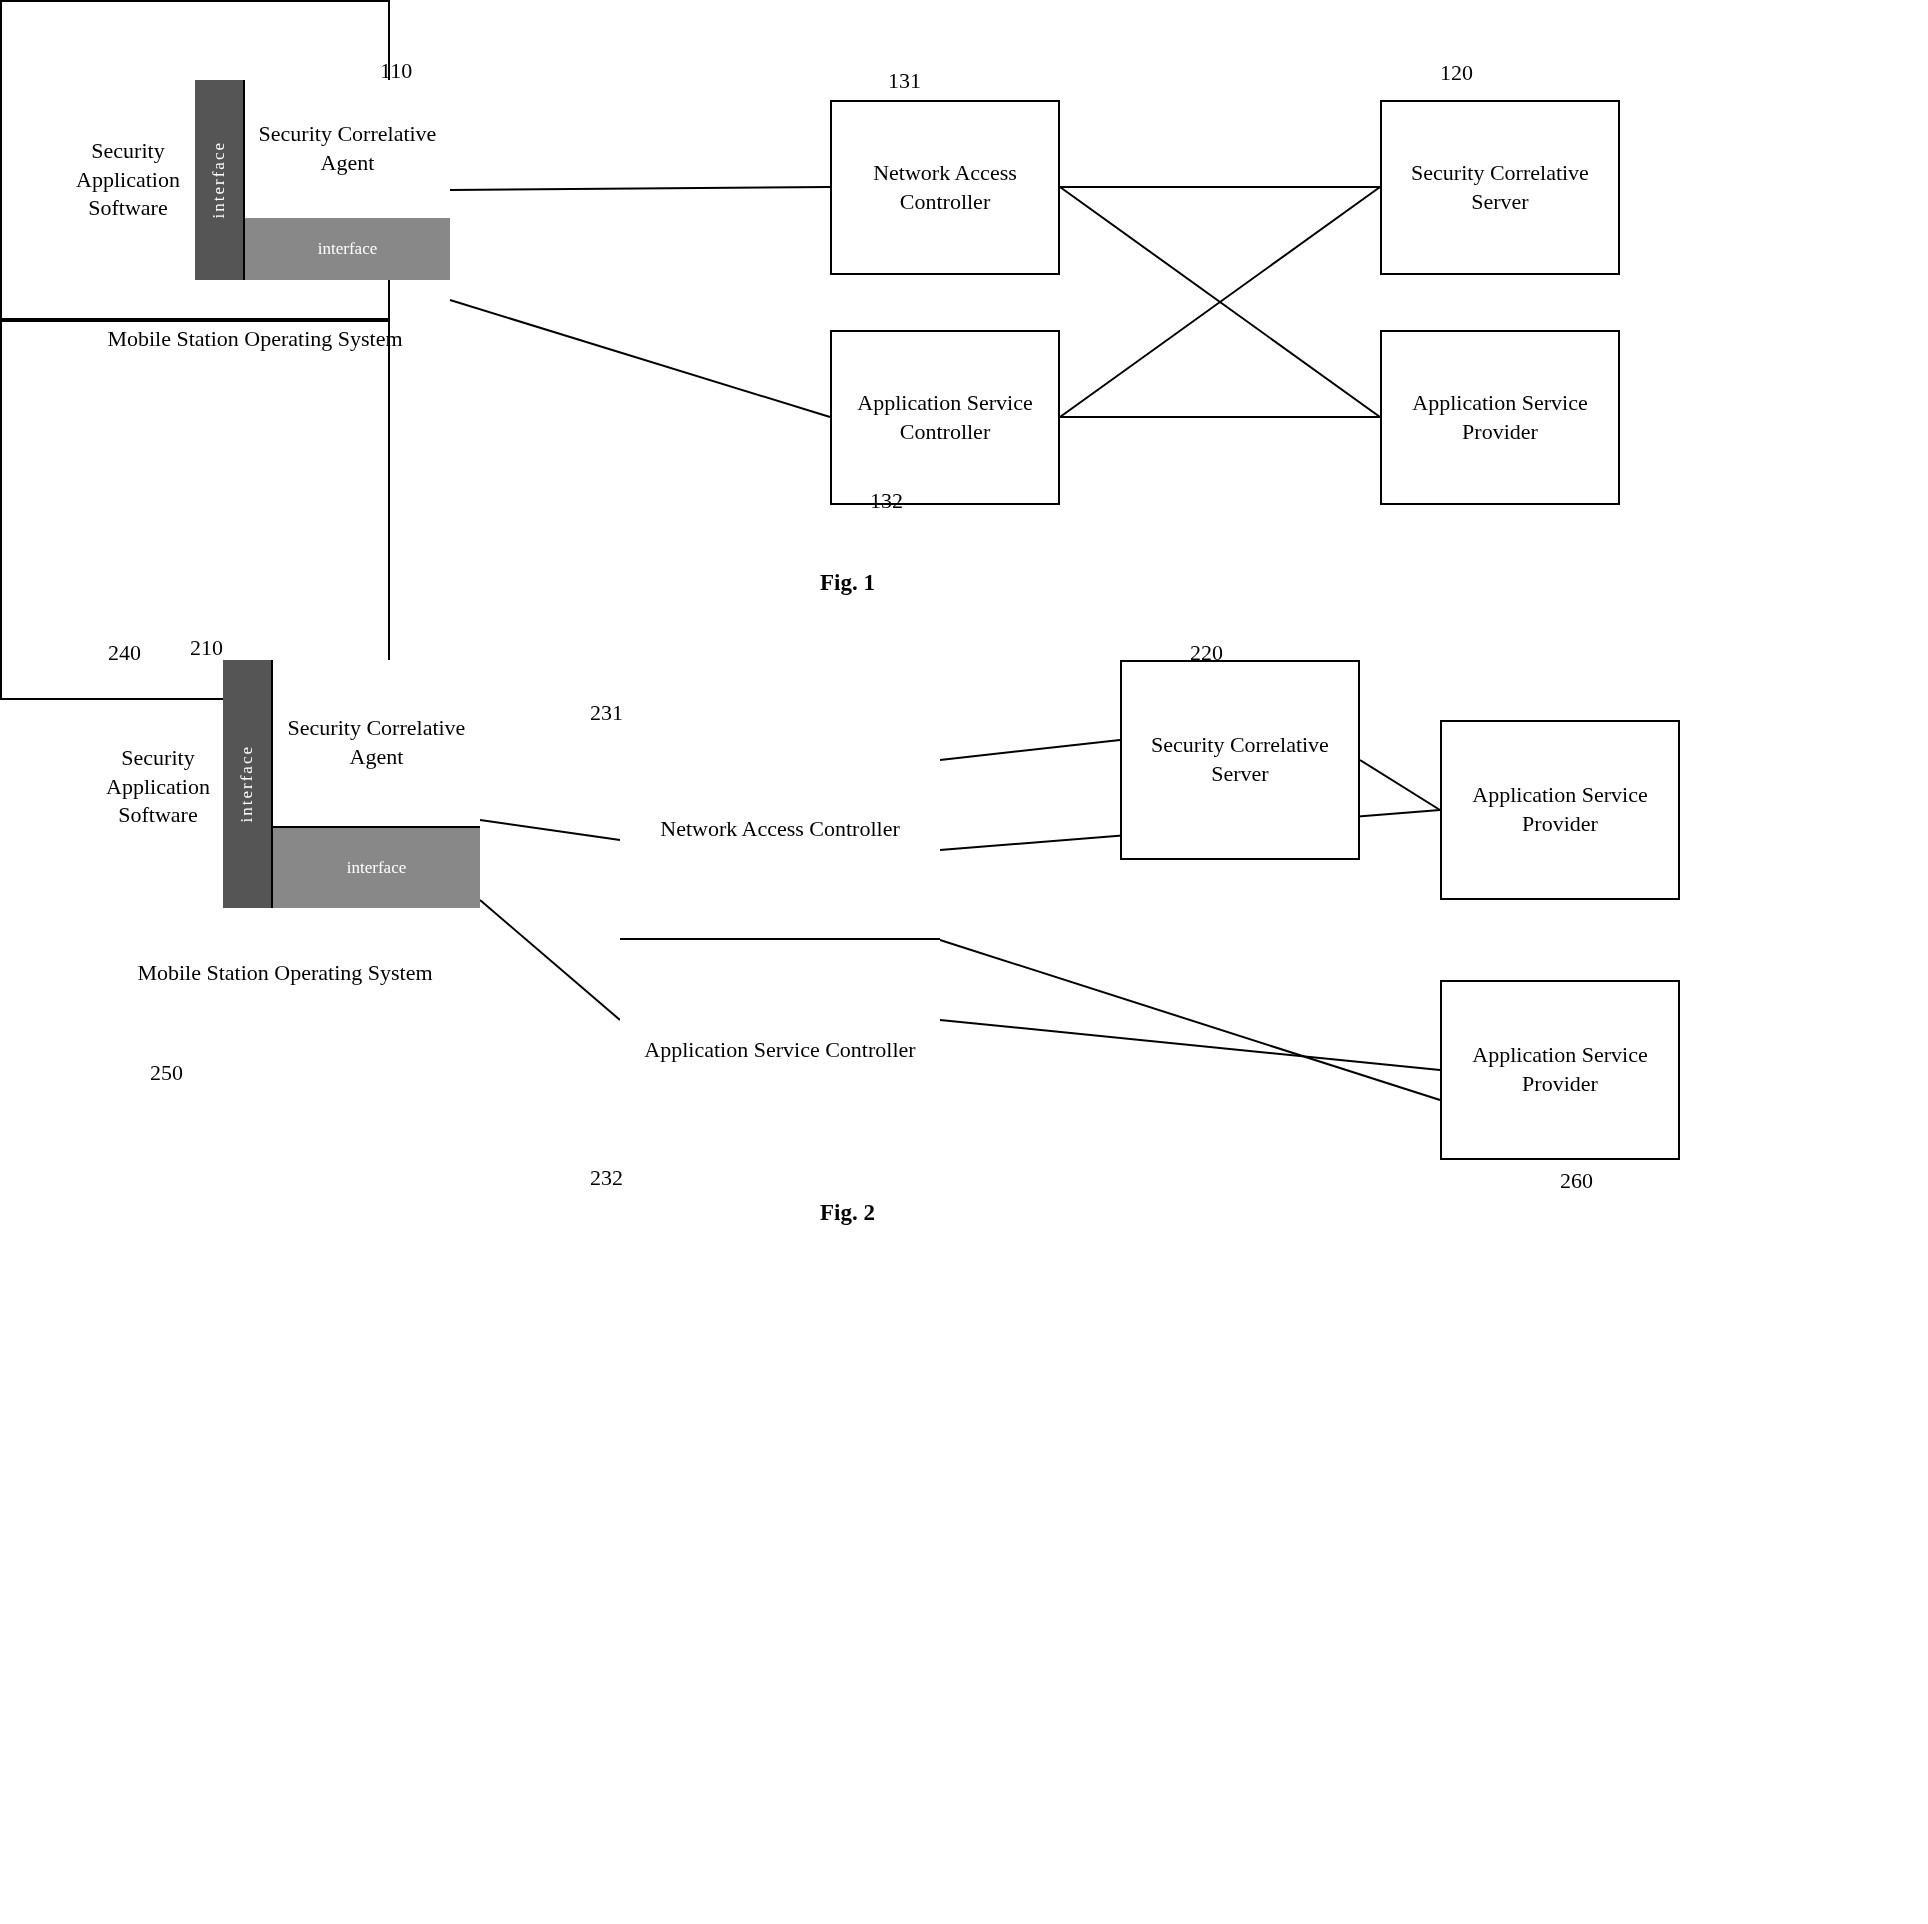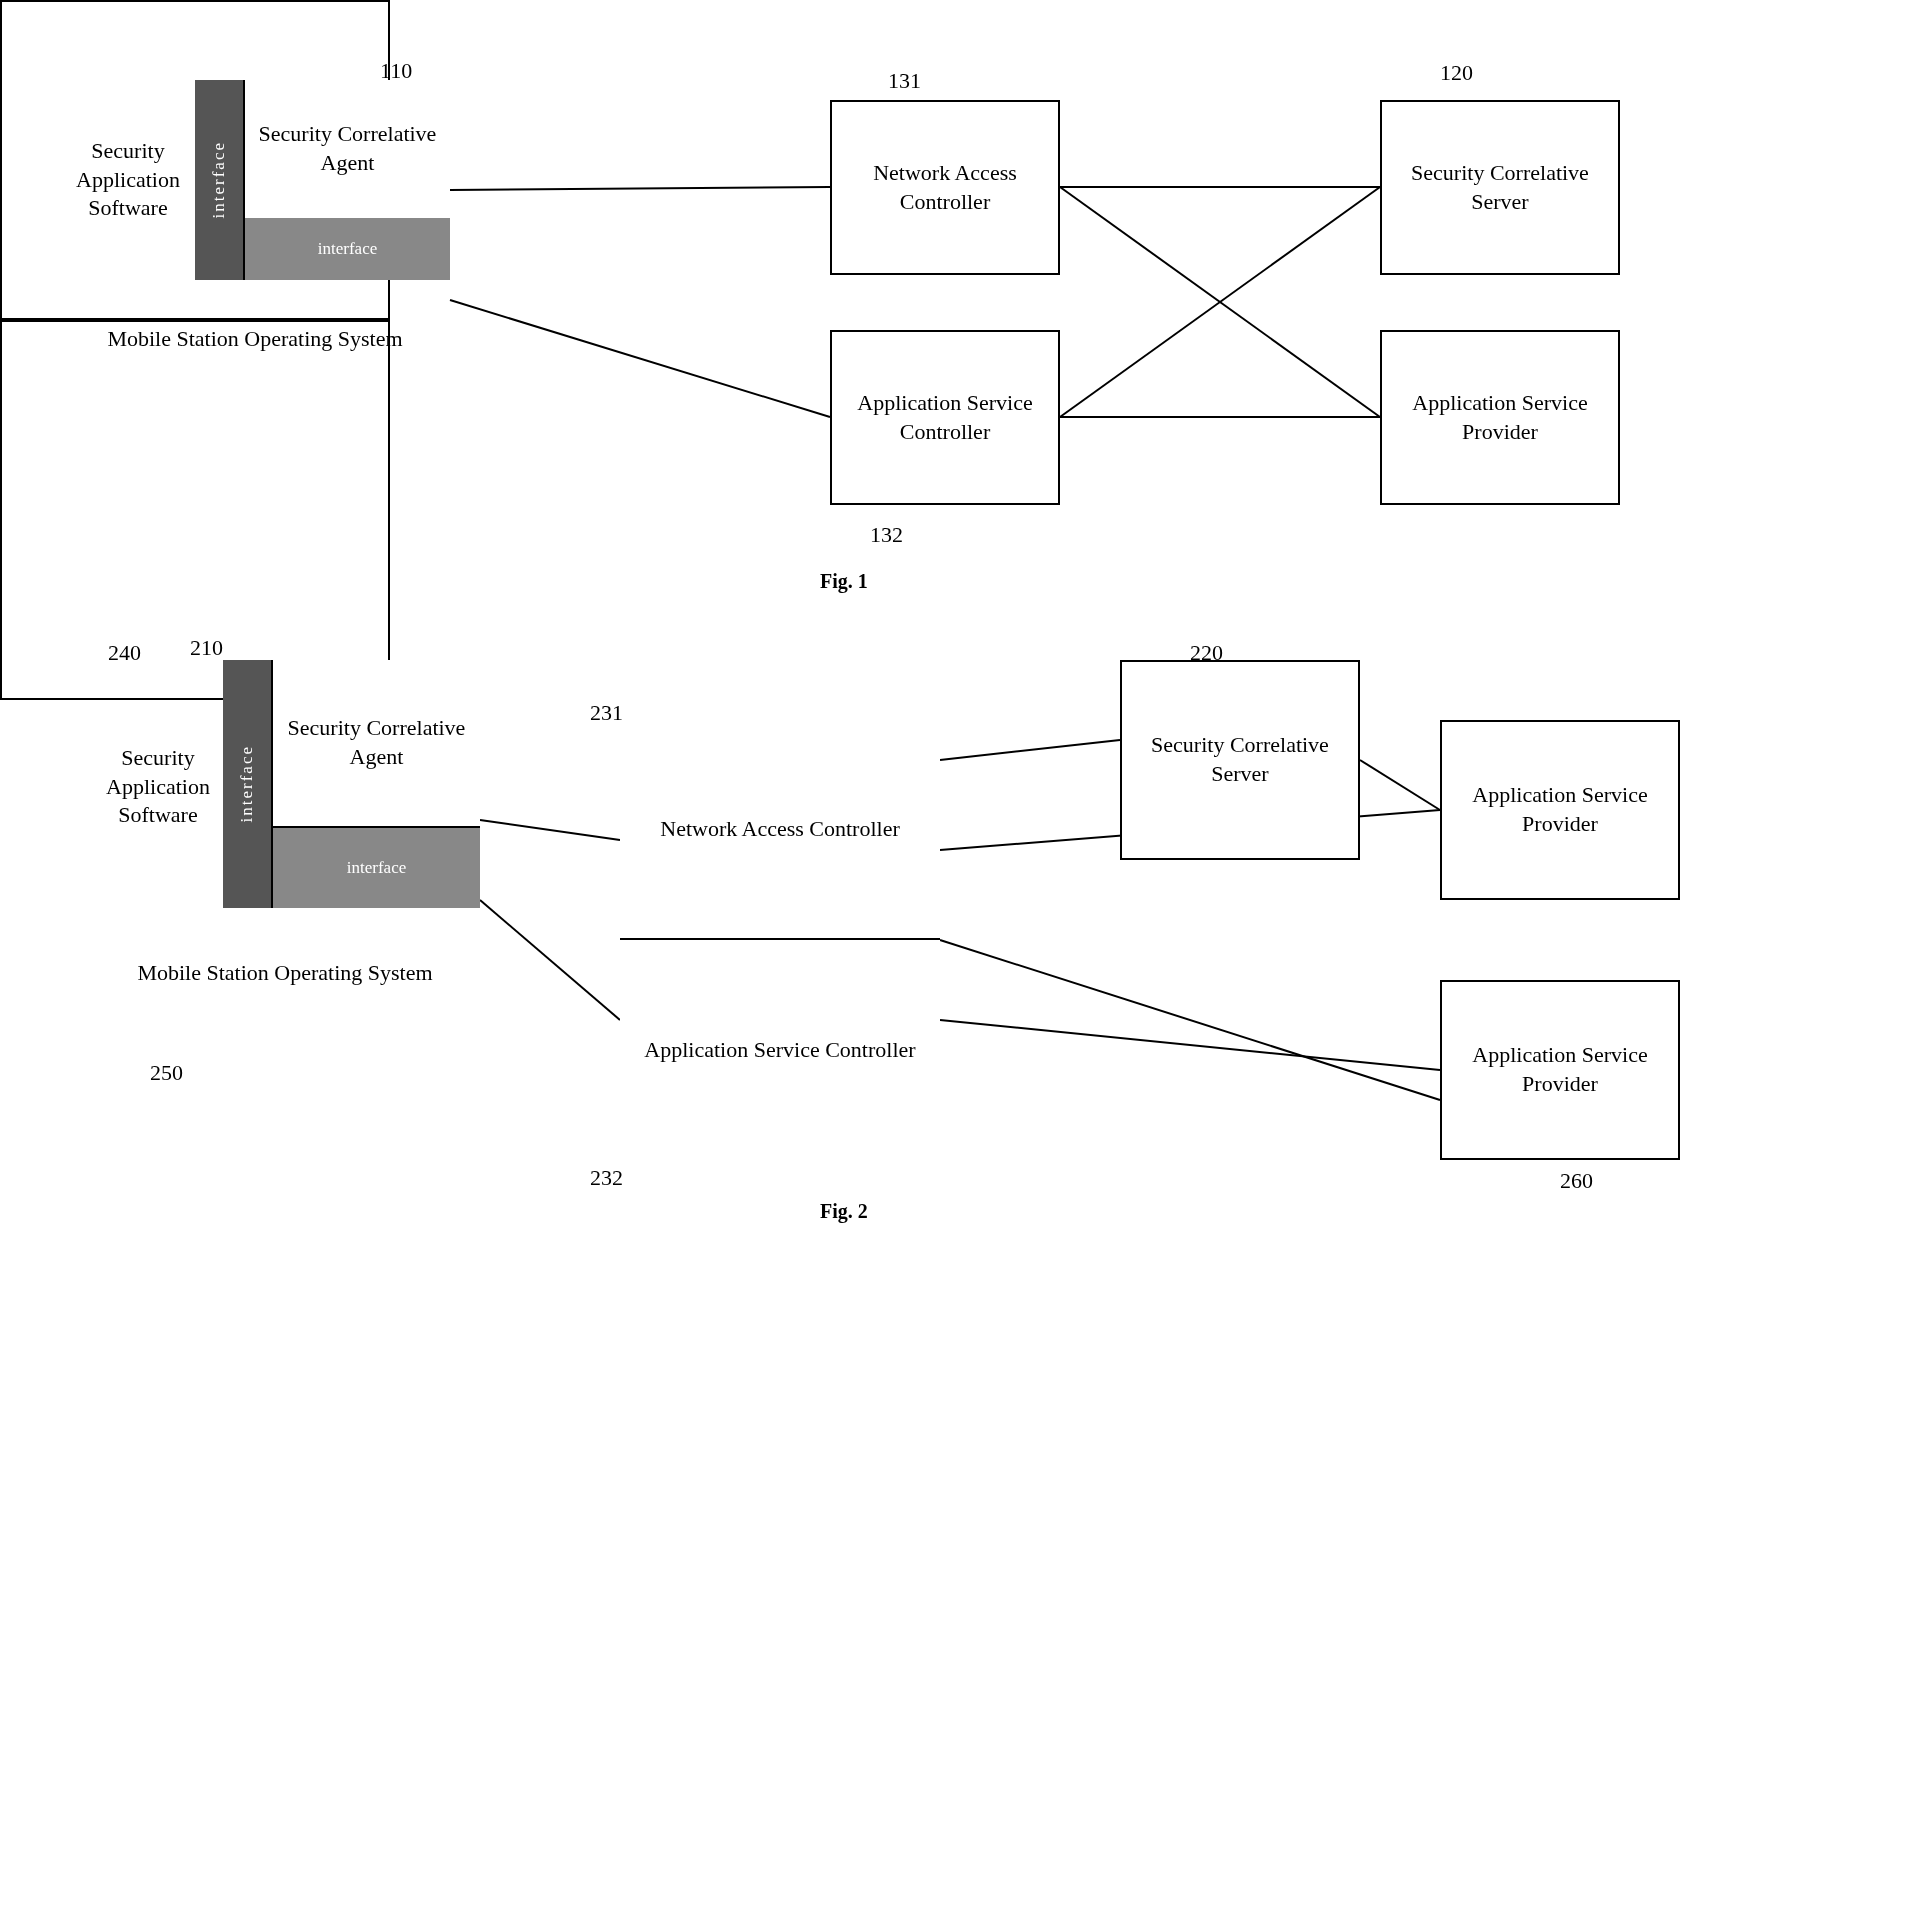--- a/index.html
+++ b/index.html
@@ -217,21 +217,21 @@
     }
     
     #fig2-asp2 {
       left: 1440px; top: 980px;
       width: 240px; height: 180px;
     }
 
     
     .fig-label {
       position: absolute;
-      font-size: 20px;
+      font-size: 23px;
       font-weight: bold;
       text-align: right;
     }
 
     
     .ref-num {
       position: absolute;
       font-size: 22px;
     }
 
@@ -311,21 +311,21 @@
     <span>Security Correlative Server</span>
   </div>
 
   <div id="fig1-asp" class="box">
     <span>Application Service Provider</span>
   </div>
 
   <div class="ref-num" style="left:380px; top:58px;">110</div>
   <div class="ref-num" style="left:1440px; top:60px;">120</div>
   <div class="ref-num" style="left:870px; top:68px;margin-left:18px;">131</div>
-  <div class="ref-num" style="left:870px; top:522px;">132</div>
+  <div class="ref-num" style="left:870px; top:488px;">132</div>
 
   <div class="fig-label" style="left:820px; top:570px;">Fig. 1</div>
 
   <div id="fig2-mobile-outer"></div>
 
   <div id="fig2-sas-text">
     <span>Security Application Software</span>
   </div>
 
   <div id="fig2-interface-bar1">

